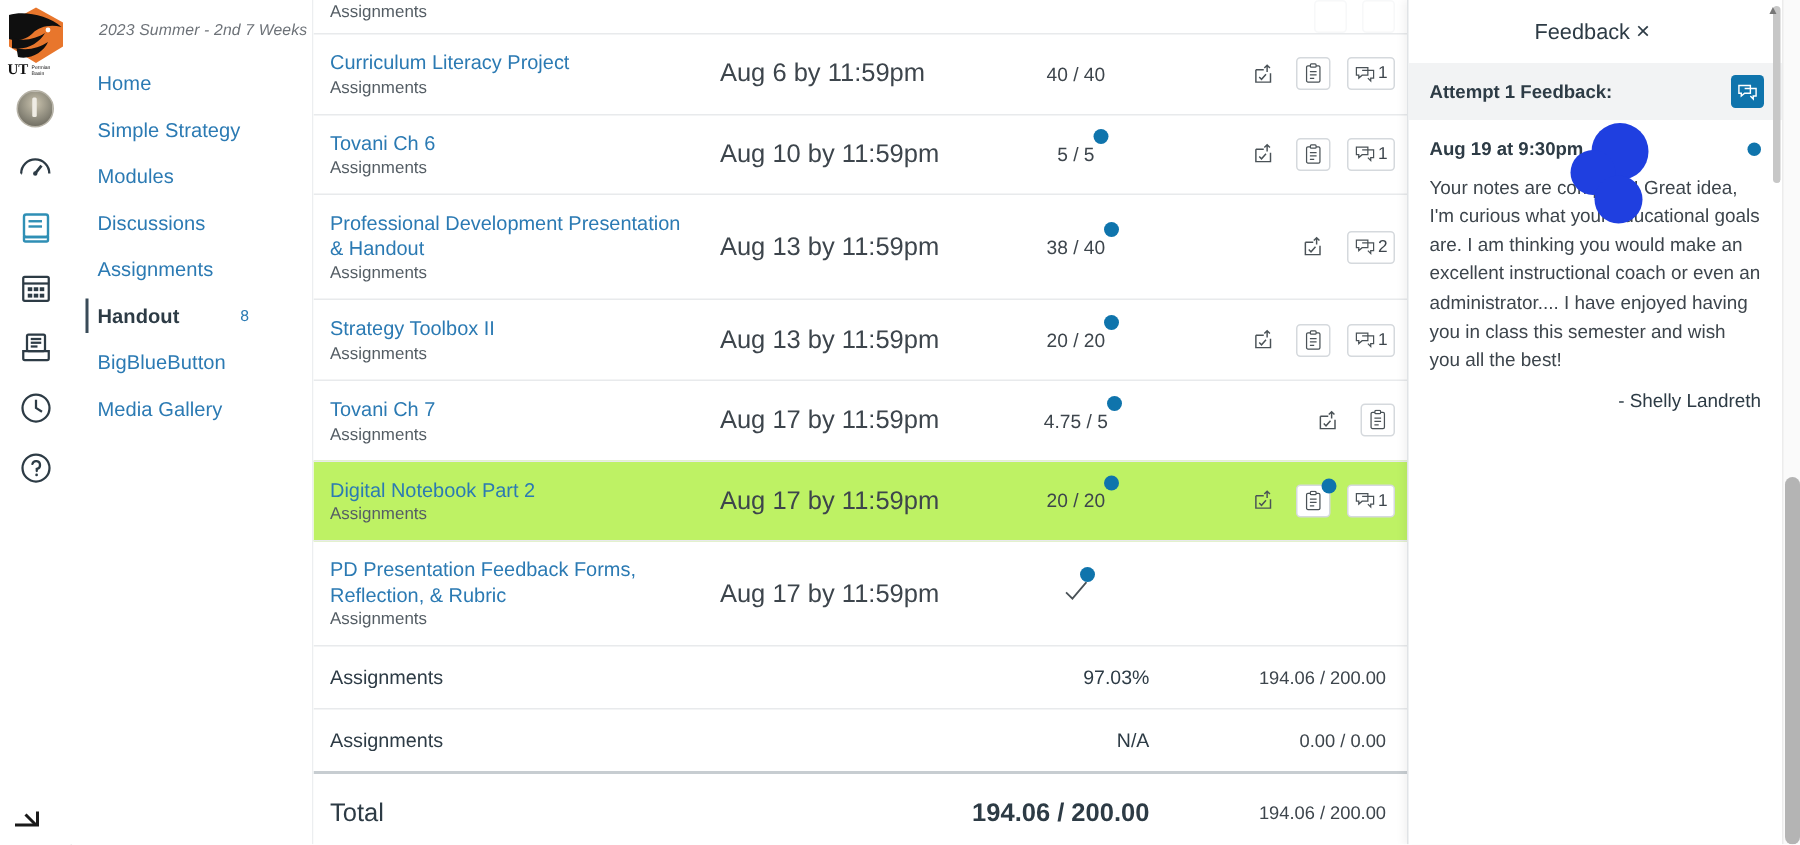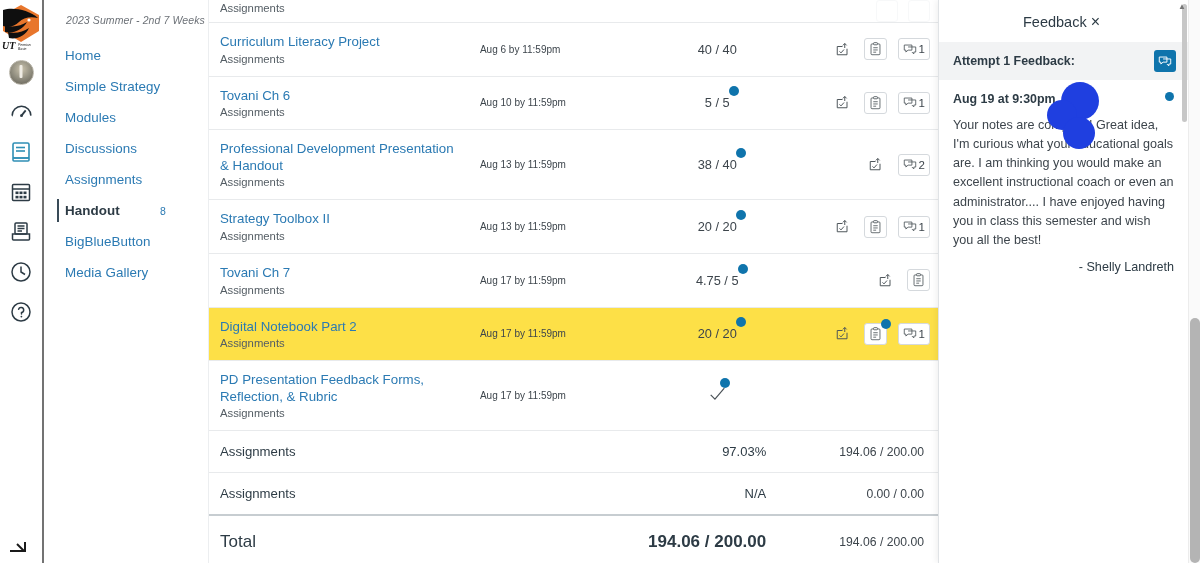--- a/index.html
+++ b/index.html
@@ -10,22 +10,22 @@
     overflow: hidden;
     background: #ffffff;
     font-family: "Liberation Sans", sans-serif;
     -webkit-font-smoothing: antialiased;
   }
   .app { position: relative; width: 1200px; height: 563px; overflow: hidden; background:#fff; }
 
   
   .globalnav {
     position: absolute; left: 0; top: 0; width: 48px; height: 563px;
-    background: #ffffff; border-right: 6px solid #737373;
-    display: flex; flex-direction: column; align-items: center; font-style: italic;
+    background: #ffffff; border-right: 1px solid #737373;
+    display: flex; flex-direction: column; align-items: center;
   }
   .gn-logo { width: 44px; height: 52px; display:flex; align-items:center; justify-content:center; overflow:hidden; }
   .gn-item { width: 44px; height: 40px; display:flex; align-items:center; justify-content:center; cursor:pointer; }
   .gn-item svg { display:block; }
   .gn-avatar {
     width: 25px; height: 25px; border-radius: 50%;
     background: radial-gradient(circle at 50% 35%, #c9c2ad 0%, #8d8a7c 55%, #5d5a50 100%);
     border: 1px solid #b6b2a6; overflow:hidden; position: relative;
   }
   .gn-avatar::after {
@@ -55,27 +55,27 @@
   }
   .cn-badge { font-size: 10.5px; color:#2b7ab3; font-weight: normal; padding-right: 30px; }
 
   
   .main {
     position: absolute; left: 209px; top: 0; width: 729px; height: 563px;
     background: #fff; overflow: hidden;
   }
   .grades-table { width: 100%; border-collapse: collapse; table-layout: fixed; }
   .grow { border-bottom: 1px solid #e8eaec; }
-  .grow.highlight { background: #fde047; }
+  .grow.highlight { background: #bef264; }
   .grow.partial td { padding-top: 0; padding-bottom: 0; }
 
   td { vertical-align: middle; padding: 0; }
 
   .c-title { width: 260px; padding: 11px 10px 11px 11px; }
-  .c-due   { width: 160px; padding: 11px 4px; font-size: 10px; color: #3d454c; }
+  .c-due   { width: 160px; padding: 11px 4px; font-size: 17px; color: #3d454c; }
   .c-score { width: 150px; padding: 11px 4px; text-align: center; font-size: 12.8px; color: #3d454c; }
   .c-icons { width: 140px; padding: 11px 8px 11px 4px; text-align: right; white-space: nowrap; }
 
   .a-name { font-size: 13.3px; color: #2b7ab3; line-height: 1.25; }
   .a-ctx  { font-size: 11.3px; color: #545d64; margin-top: 2px; }
 
   .score-wrap { display: inline-block; position: relative; }
   .dot-new {
     position: absolute; width: 10px; height: 10px; border-radius: 50%;
     background: #0f74ac; right: -9px; top: -9px;
@@ -118,21 +118,21 @@
   .tray-sub {
     display:flex; align-items:center; justify-content: space-between;
     background: #f2f3f4; padding: 8px 12px 8px 14px;
   }
   .tray-sub-label { font-size: 12.4px; font-weight: bold; color:#2d3b45; }
   .tray-sub-btn {
     width:22px; height:22px; border-radius:3px; background:#0f74ac;
     display:flex; align-items:center; justify-content:center; cursor:pointer;
   }
   .tray-body { padding: 12px 14px 0 14px; position: relative; }
-  .fb-date-row { display:flex; align-items:flex-start; justify-content: space-between; }
+  .fb-date-row { display:flex; align-items:center; justify-content: space-between; }
   .fb-date { font-size: 12.4px; font-weight: bold; color:#2d3b45; }
   .fb-dot { width: 9px; height: 9px; border-radius:50%; background:#0f74ac; }
   .fb-text {
     margin-top: 10px; font-size: 12.6px; color:#3d454c; line-height: 1.52;
   }
   .fb-author { margin-top: 10px; text-align: right; font-size: 12.6px; color:#2d3b45; }
 
   .redaction { position:absolute; pointer-events:none; }
   .redaction i { position:absolute; display:block; border-radius:50%; background:#1f3fe0; }
 

